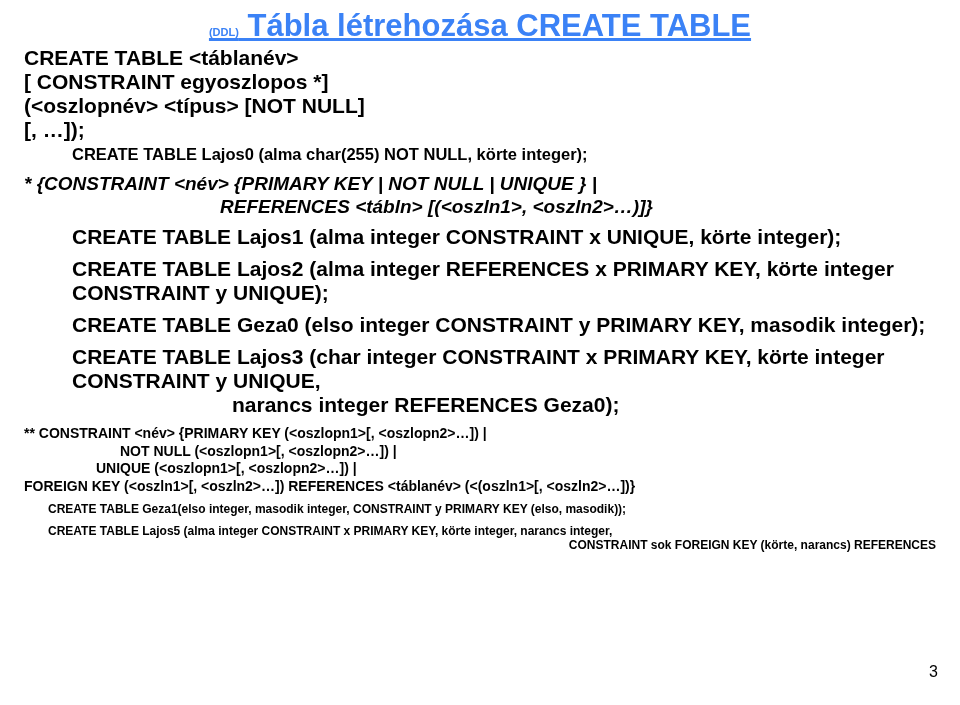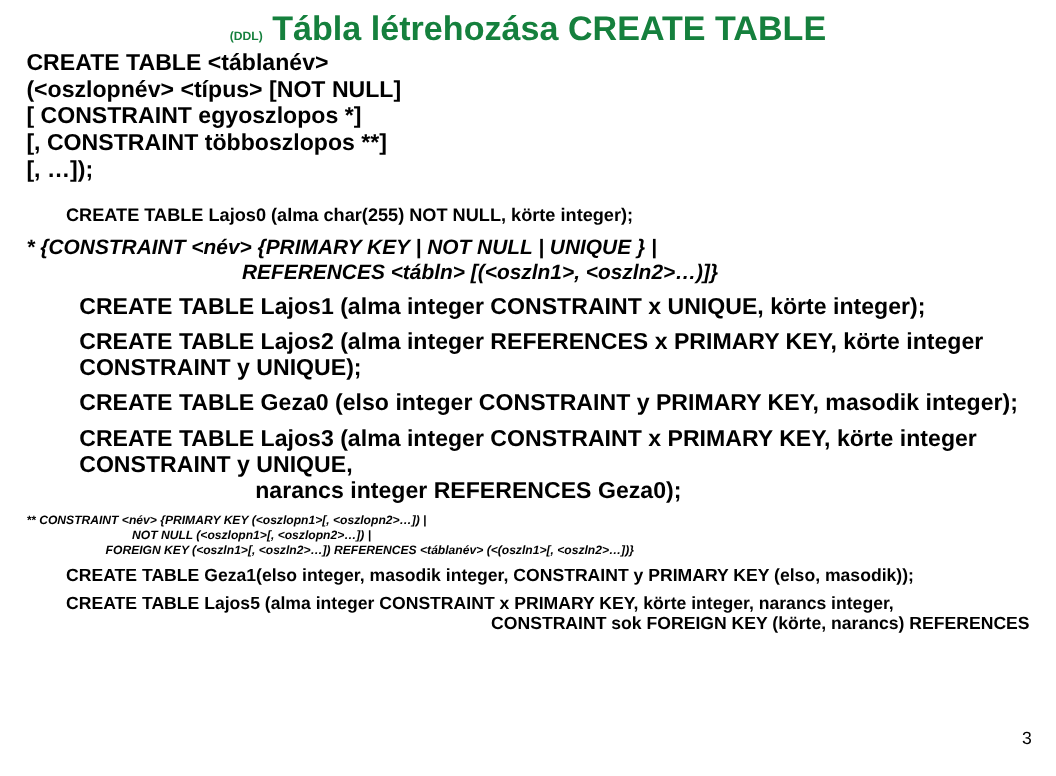--- a/index.html
+++ b/index.html
@@ -9,114 +9,114 @@
       background: #fff;
       font-family: Arial, Helvetica, sans-serif;
       color: #000;
       padding: 8px 24px 0 24px;
       position: relative;
     }
     .title {
       text-align: center;
       font-size: 31px;
       font-weight: bold;
-      color: #15803d;
+      color: #3b82f6;
       margin-bottom: 2px;
+      text-decoration: underline;
     }
     .title .ddl {
       font-size: 11px;
       vertical-align: baseline;
     }
     .syntax1 {
       font-size: 21px;
       font-weight: bold;
       line-height: 1.15;
-      margin-bottom: 20px;
+      margin-bottom: 2px;
     }
     .code1 {
       font-size: 16.5px;
       font-weight: bold;
-      margin-left: 36px;
+      margin-left: 48px;
       margin-bottom: 8px;
     }
     .syntax2 {
       font-size: 19px;
       font-weight: bold;
       font-style: italic;
       margin-left: 0;
       margin-bottom: 6px;
       line-height: 1.25;
     }
     .ind1 { margin-left: 48px; }
     .code-block {
       font-size: 21px;
       font-weight: bold;
       margin-bottom: 8px;
     }
     .syntax3 {
-      font-size: 11px;
+      font-size: 14px;
       font-weight: bold;
-      font-style: italic;
       line-height: 1.25;
       margin-bottom: 7px;
     }
     .syntax3 .l2 { margin-left: 96px; }
     .syntax3 .l3 { margin-left: 72px; }
-    .syntax3 .l4 { margin-left: 72px; }
+    .syntax3 .l4 { }
     .code-small {
-      font-size: 16px;
+      font-size: 12px;
       font-weight: bold;
-      margin-left: 36px;
+      margin-left: 24px;
       margin-bottom: 8px;
     }
     .code-small .sub { margin-left: 192px; text-align: right; }
     .page-num {
       position: absolute;
       right: 22px;
       bottom: 24px;
       font-size: 16px;
     }
   </style>
 </head>
 <body>
 
 <div class="title">
   <span class="ddl">(DDL)</span><span> Tábla létrehozása CREATE TABLE</span>
 </div>
 
 <div class="syntax1">
   <div>CREATE TABLE  &lt;táblanév&gt;</div>
+  <div>[ CONSTRAINT egyoszlopos *]</div>
   <div>(&lt;oszlopnév&gt; &lt;típus&gt; [NOT NULL]</div>
-  <div>[ CONSTRAINT egyoszlopos *]</div>
-  <div>[, CONSTRAINT többoszlopos **]</div>
   <div>[, …]);</div>
 </div>
 
 <div class="code1">CREATE TABLE Lajos0 (alma char(255) NOT NULL, körte integer);</div>
 
 <div class="syntax2">
   <div>* {CONSTRAINT &lt;név&gt; {PRIMARY KEY | NOT NULL | UNIQUE } |</div>
   <div style="margin-left:196px">REFERENCES &lt;tábln&gt; [(&lt;oszln1&gt;, &lt;oszln2&gt;…)]}</div>
 </div>
 
 <div class="code-block ind1">CREATE TABLE Lajos1 (alma integer CONSTRAINT x   UNIQUE, körte integer);</div>
 <div class="code-block ind1">CREATE TABLE Lajos2 (alma integer REFERENCES x PRIMARY KEY, körte integer CONSTRAINT y   UNIQUE);</div>
 <div class="code-block ind1">CREATE TABLE Geza0 (elso integer CONSTRAINT y PRIMARY KEY, masodik integer);</div>
 
 <div class="code-block ind1">
-  <div>CREATE TABLE Lajos3 (alma integer CONSTRAINT x PRIMARY KEY, körte integer CONSTRAINT y   UNIQUE,</div>
+  <div>CREATE TABLE Lajos3 (char integer CONSTRAINT x PRIMARY KEY, körte integer CONSTRAINT y   UNIQUE,</div>
   <div style="margin-left:160px">narancs integer REFERENCES Geza0);</div>
 </div>
 
 <div class="code-block ind1">
 </div>
 
 <div class="syntax3">
   <div>** CONSTRAINT &lt;név&gt; {PRIMARY KEY  (&lt;oszlopn1&gt;[, &lt;oszlopn2&gt;…]) |</div>
   <div class="l2">NOT NULL  (&lt;oszlopn1&gt;[, &lt;oszlopn2&gt;…]) |</div>
+  <div class="l3">UNIQUE (&lt;oszlopn1&gt;[, &lt;oszlopn2&gt;…]) |</div>
   <div class="l4">FOREIGN KEY   (&lt;oszln1&gt;[, &lt;oszln2&gt;…]) REFERENCES &lt;táblanév&gt; (&lt;(oszln1&gt;[, &lt;oszln2&gt;…])}</div>
 </div>
 
 <div class="code-small">CREATE TABLE Geza1(elso  integer, masodik integer,  CONSTRAINT y PRIMARY KEY (elso, masodik));</div>
 
 <div class="code-small">
   <div>CREATE TABLE Lajos5 (alma integer CONSTRAINT x PRIMARY KEY,  körte integer, narancs integer,</div>
   <div class="sub">CONSTRAINT sok FOREIGN KEY  (körte, narancs)  REFERENCES</div>
 </div>
 

